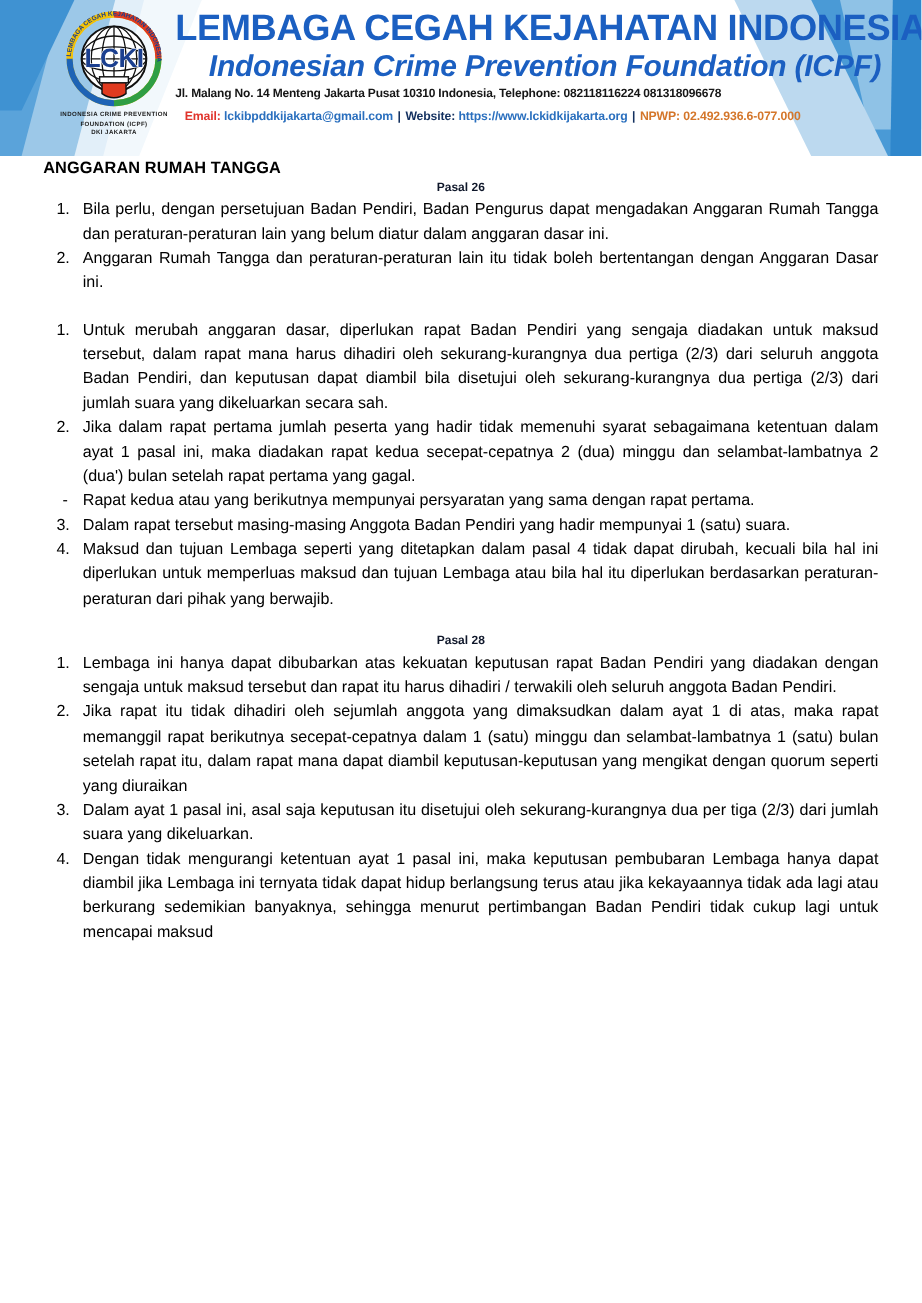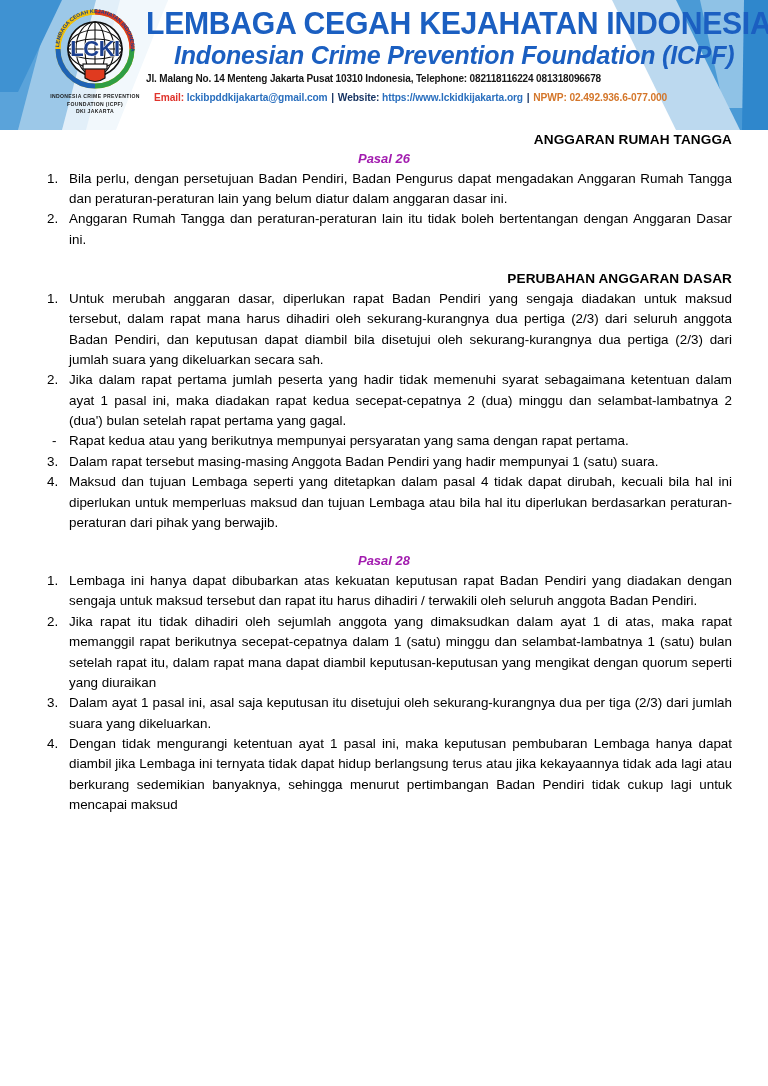--- a/index.html
+++ b/index.html
@@ -119,36 +119,35 @@
   .c-sep   { color: #13305f; padding: 0 1px; }
 
   
   .doc {
     position: relative;
     padding: 0 36px 0 36px;
     box-sizing: border-box;
     width: 768px;
   }
   .sec-title {
-    text-align: right;
+    text-align: left;
     font-family: "Liberation Sans", sans-serif;
     font-weight: bold;
     font-size: 13.6px;
     color: #000000;
     letter-spacing: 0.1px;
     line-height: 1.45;
   }
   .sec-sub {
     text-align: center;
     font-family: "Liberation Sans", sans-serif;
     font-weight: bold;
-    font-size: 13px;
-    color: #a21caf;
+    font-size: 10px;
+    color: #0f172a;
     line-height: 1.45;
-    font-style: italic;
   }
   .spacer-block { height: 19px; }
   .li-row {
     display: flex;
     align-items: flex-start;
     font-family: "Liberation Sans", sans-serif;
     font-size: 13.4px;
     color: #000000;
     line-height: 1.52;
   }
@@ -266,21 +265,20 @@
         <div class="li-row">
           <span class="li-mark">2.</span>
           <span class="li-body">Anggaran Rumah Tangga dan peraturan-peraturan lain itu tidak boleh bertentangan dengan Anggaran Dasar ini.</span>
         </div>
       </div>
     </div>
 
     <div class="spacer-block"></div>
 
     <div>
-      <div class="sec-title">PERUBAHAN ANGGARAN DASAR</div>
       <div>
         <div class="li-row">
           <span class="li-mark">1.</span>
           <span class="li-body">Untuk merubah anggaran dasar, diperlukan rapat Badan Pendiri yang sengaja diadakan untuk maksud tersebut, dalam rapat mana harus dihadiri oleh sekurang-kurangnya dua pertiga (2/3) dari seluruh anggota Badan Pendiri, dan keputusan dapat diambil bila disetujui oleh sekurang-kurangnya dua pertiga (2/3) dari jumlah suara yang dikeluarkan secara sah.</span>
         </div>
         <div class="li-row">
           <span class="li-mark">2.</span>
           <span class="li-body">Jika dalam rapat pertama jumlah peserta yang hadir tidak memenuhi syarat sebagaimana ketentuan dalam ayat 1 pasal ini, maka diadakan rapat kedua secepat-cepatnya 2 (dua) minggu dan selambat-lambatnya 2 (dua') bulan setelah rapat pertama yang gagal.</span>
         </div>
         <div class="li-row">

